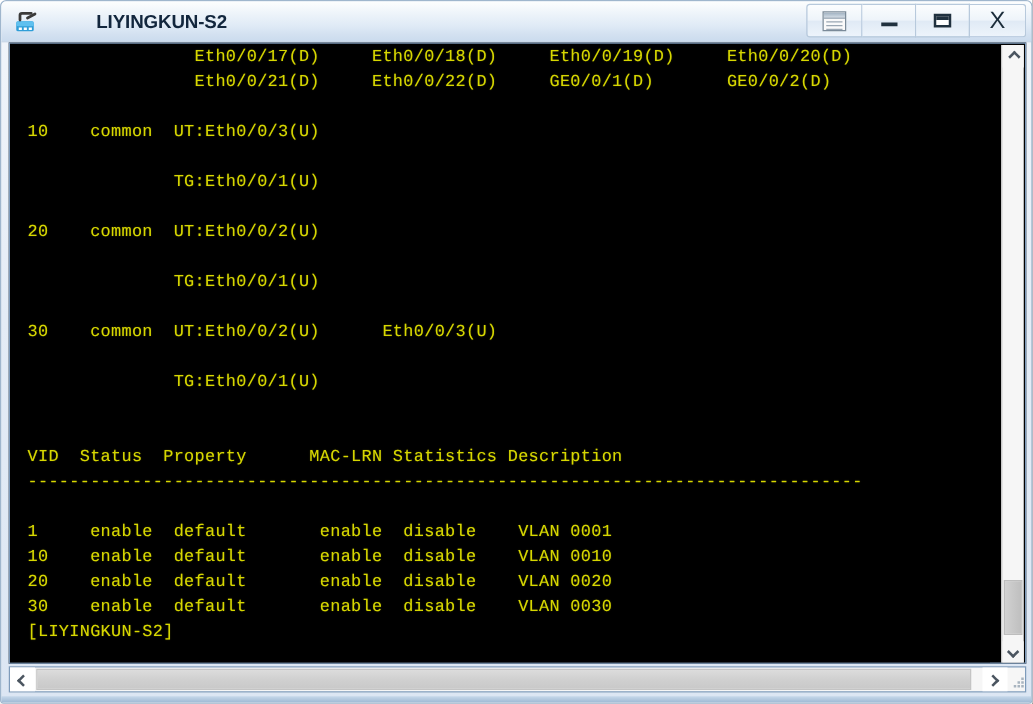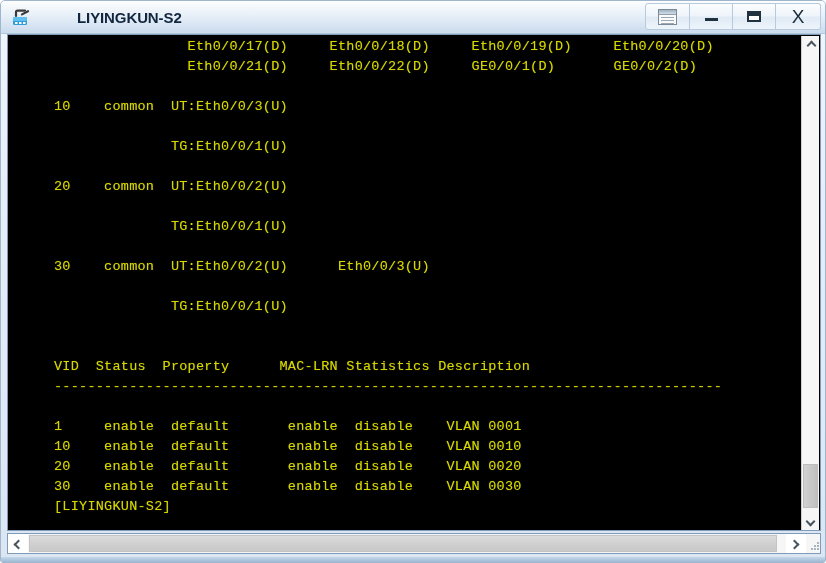--- a/index.html
+++ b/index.html
@@ -200,21 +200,20 @@
     font-size: 13.5px;
     line-height: 20px;
     color: #d7d700;
     letter-spacing: 0.25px;
     text-shadow: 0 0 1px rgba(215,215,0,0.45);
   }
   .tline {
     display: block;
     height: 20px;
     white-space: pre;
-    margin-left: 32px;
   }
 
   
   #vscroll {
     position: absolute;
     right: 1px;
     top: 1px;
     width: 18px;
     height: 495px;
     background: #f6f6f6;

